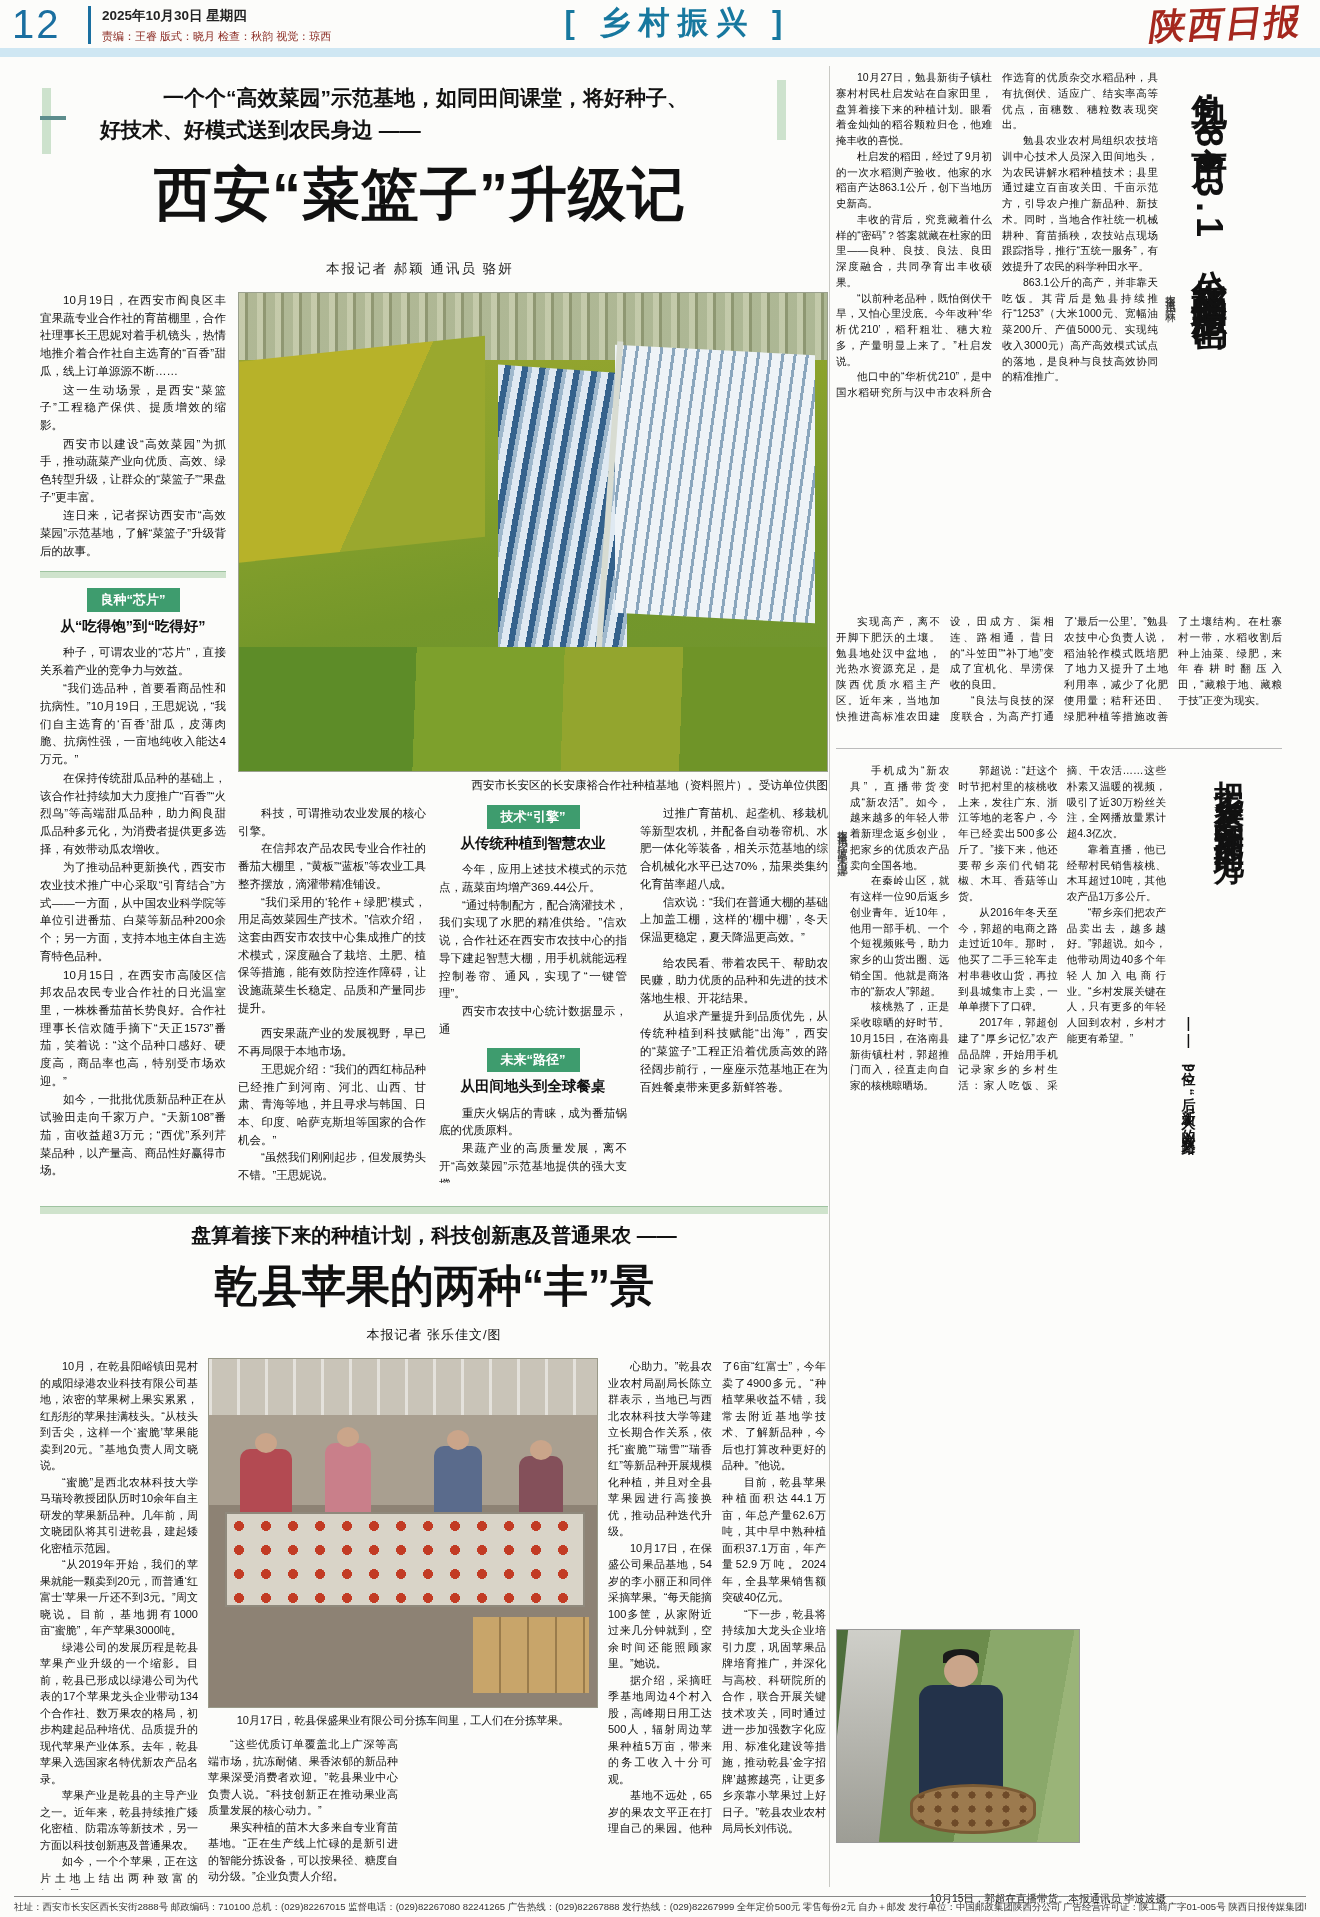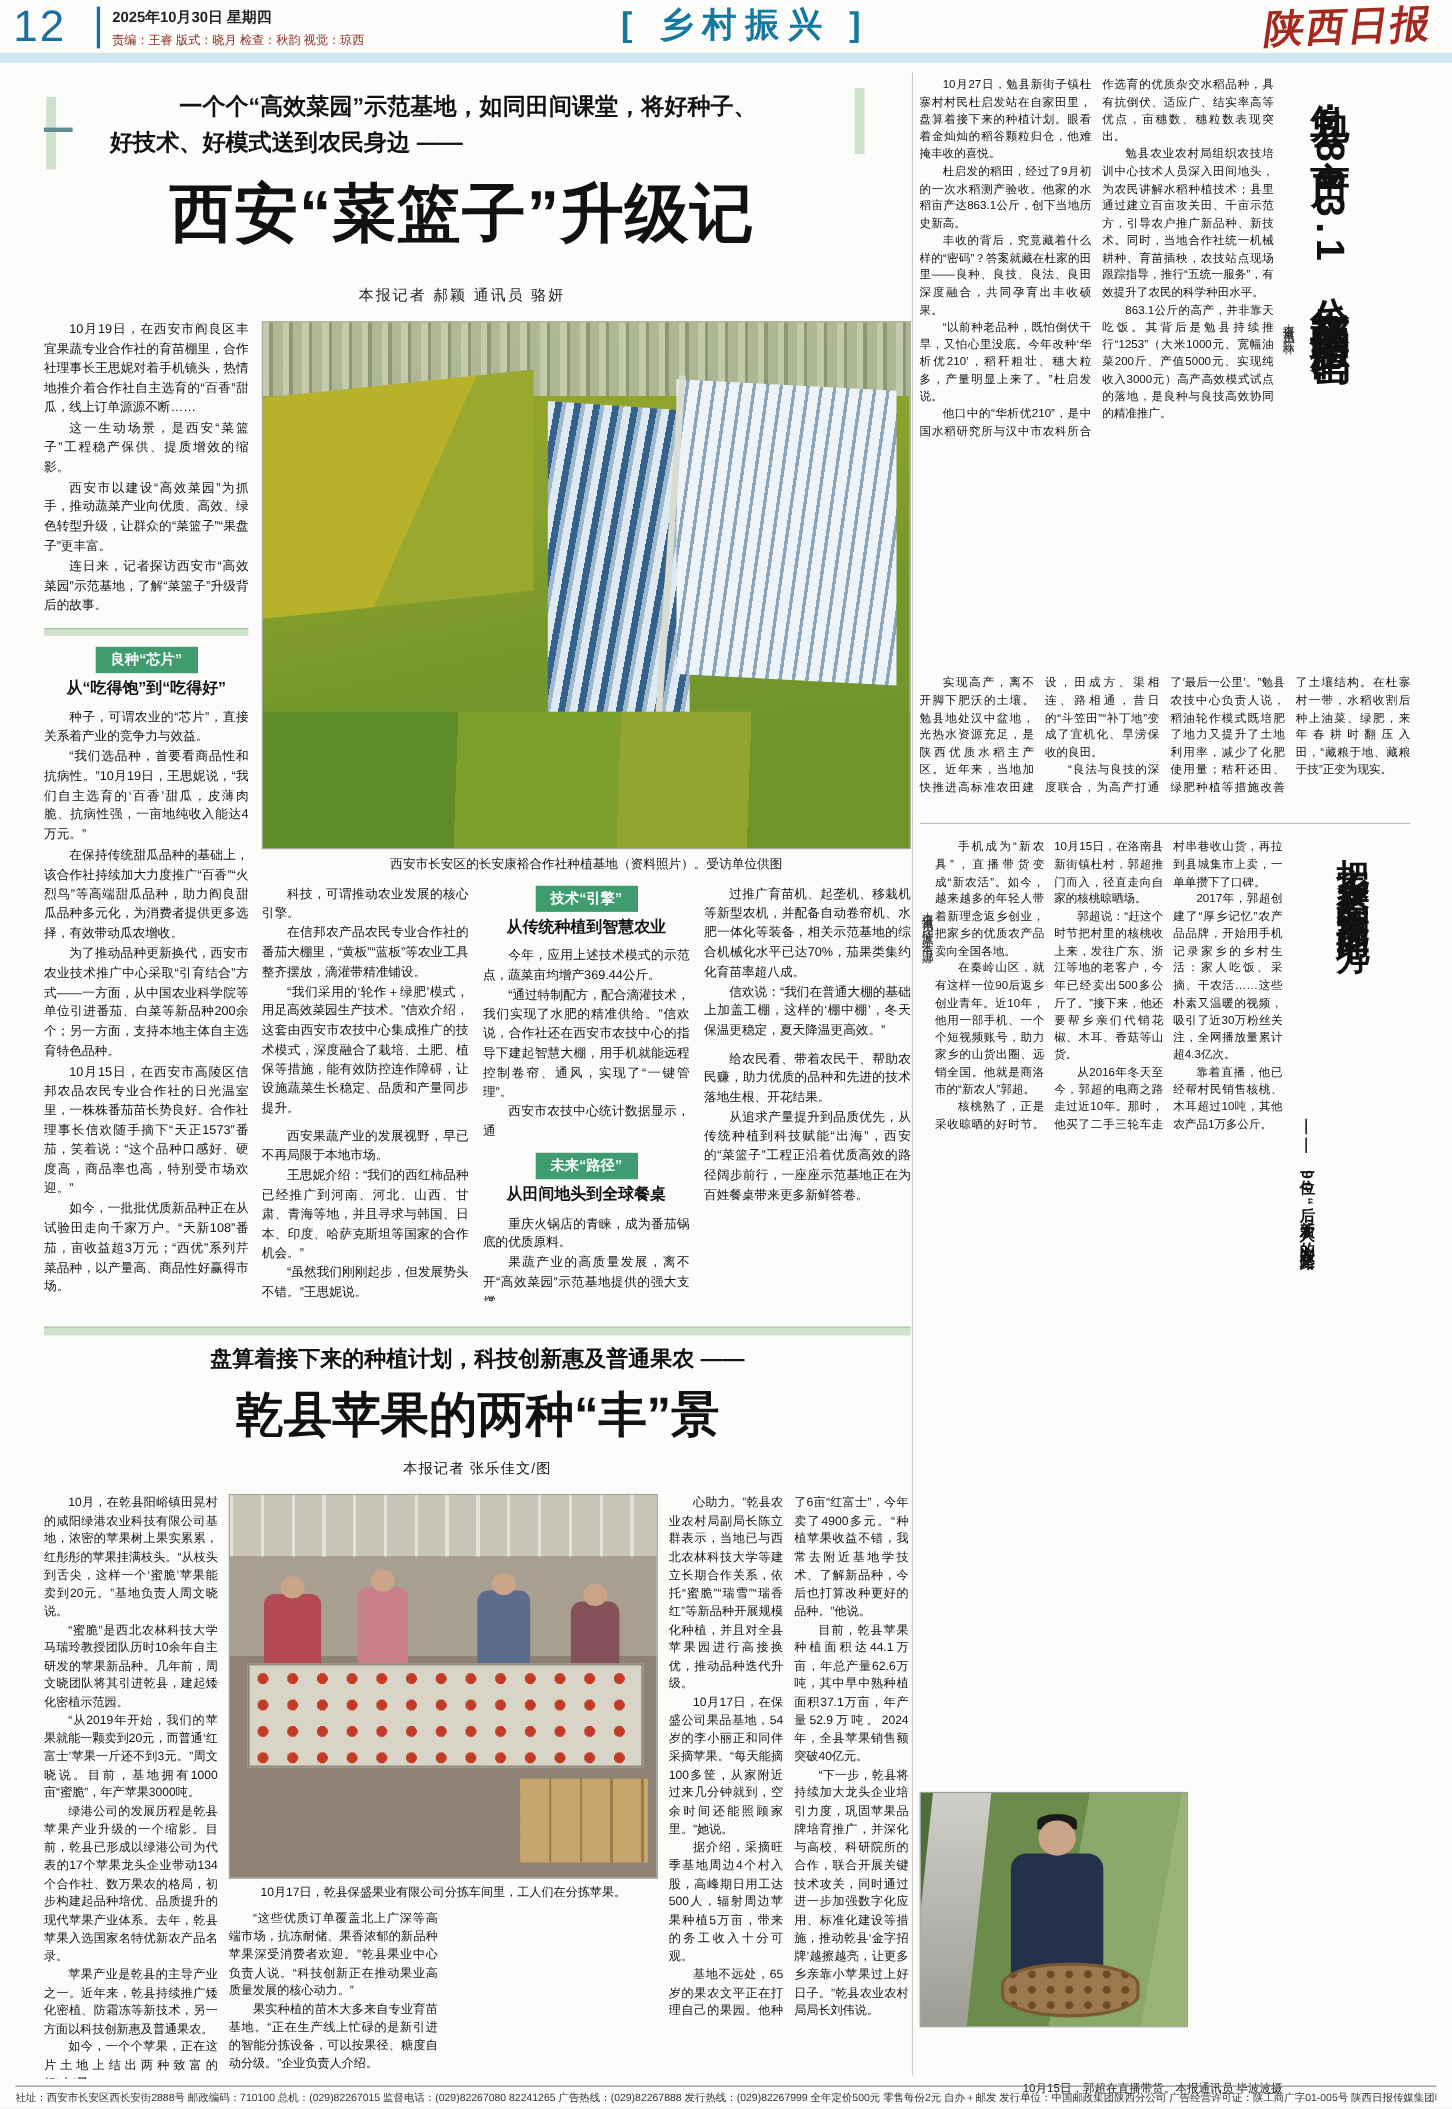--- a/index.html
+++ b/index.html
@@ -36,21 +36,21 @@
   #mleft{float:left;width:186px;height:905px;overflow:hidden;font-size:11.5px;line-height:1.54;}
   #mleft .para{margin-bottom:1px;}
   #mright{float:right;width:590px;}
   .mainphoto{position:relative;width:588px;height:478px;border:1px solid #9aa08e;overflow:hidden;background:linear-gradient(168deg,#a2a832 0%,#8aa22c 34%,#74972a 60%,#6d9431 100%);}
   .ph-village{position:absolute;left:0;top:0;width:100%;height:14%;background:repeating-linear-gradient(90deg,#cfd3c9 0 6px,#8d9483 6px 9px,#b4bcae 9px 18px);opacity:.8;}
   .ph-field-y{position:absolute;left:-4%;top:12%;width:46%;height:42%;background:linear-gradient(115deg,#b7b229 0 60%,#9aa82e 60%);transform:skewY(-6deg);}
   .ph-gh-blue{position:absolute;left:44%;top:16%;width:22%;height:60%;background:repeating-linear-gradient(100deg,#dfe9f2 0 7px,#35628c 7px 13px,#9fb8cc 13px 17px);transform:skewY(4deg);}
   .ph-gh-white{position:absolute;left:64%;top:12%;width:34%;height:56%;background:repeating-linear-gradient(98deg,#eef3f7 0 9px,#8aa6bd 9px 12px);transform:skewY(3deg);}
   .ph-road{position:absolute;left:62%;top:10%;width:6px;height:80%;background:#d8dcd2;transform:rotate(4deg);}
   .ph-field-g{position:absolute;left:0;bottom:0;width:100%;height:26%;background:linear-gradient(92deg,#5d8c28 0 30%,#7da02c 30% 55%,#93a52e 55% 75%,#6f9428 75%);}
-  .capline{margin-top:6px;font-size:11.5px;display:flex;justify-content:center;}
+  .capline{margin-top:6px;font-size:11.5px;display:flex;justify-content:flex-end;}
   #threecol{margin-top:12px;display:flex;gap:13px;height:378px;overflow:hidden;font-size:11.5px;line-height:1.54;}
   .tcol{width:188px;overflow:hidden;}
 
   
   #appleband{position:absolute;left:40px;top:1206px;width:788px;height:7px;background:#cfe3cc;border-top:1px solid #9ec3a0;}
   #appleart{position:absolute;left:40px;top:1222px;width:788px;height:672px;}
   .akicker{text-align:center;font-size:20px;font-weight:700;}
   .ahead{text-align:center;font-size:44px;font-weight:900;margin-top:8px;}
   .aby{text-align:center;font-size:13px;margin-top:10px;letter-spacing:1px;}
   #applerow{margin-top:14px;display:flex;gap:10px;height:532px;overflow:hidden;}
@@ -285,20 +285,21 @@
       <div id="farmer-body">
         <div id="farmer-vby" class="vby">本报通讯员 毕波波 宋浩 卫娜</div>
         <div id="farmer-cols">
             <p class="para">手机成为“新农具”，直播带货变成“新农活”。如今，越来越多的年轻人带着新理念返乡创业，把家乡的优质农产品卖向全国各地。</p>
             <p class="para">在秦岭山区，就有这样一位90后返乡创业青年。近10年，他用一部手机、一个个短视频账号，助力家乡的山货出圈、远销全国。他就是商洛市的“新农人”郭超。</p>
             <p class="para">核桃熟了，正是采收晾晒的好时节。10月15日，在洛南县新街镇杜村，郭超推门而入，径直走向自家的核桃晾晒场。</p>
             <p class="para">郭超说：“赶这个时节把村里的核桃收上来，发往广东、浙江等地的老客户，今年已经卖出500多公斤了。”接下来，他还要帮乡亲们代销花椒、木耳、香菇等山货。</p>
             <p class="para">从2016年冬天至今，郭超的电商之路走过近10年。那时，他买了二手三轮车走村串巷收山货，再拉到县城集市上卖，一单单攒下了口碑。</p>
             <p class="para">2017年，郭超创建了“厚乡记忆”农产品品牌，开始用手机记录家乡的乡村生活：家人吃饭、采摘、干农活……这些朴素又温暖的视频，吸引了近30万粉丝关注，全网播放量累计超4.3亿次。</p>
             <p class="para">靠着直播，他已经帮村民销售核桃、木耳超过10吨，其他农产品1万多公斤。</p>
+            <p class="para">“帮乡亲们把农产品卖出去，越多越好。”郭超说。如今，他带动周边40多个年轻人加入电商行业。“乡村发展关键在人，只有更多的年轻人回到农村，乡村才能更有希望。”</p>
           </div>
       </div>
       <div id="farmer-head">
         <div id="farmer-sub">—— 一位90后“新农人”的兴农之路</div>
         <div id="farmer-h1">把家乡农产品卖到更远的地方</div>
       </div>
       <div class="farmerphoto">
         <div class="fp-path"></div>
         <div class="fp-person">
           <div class="fp-hair"></div>

